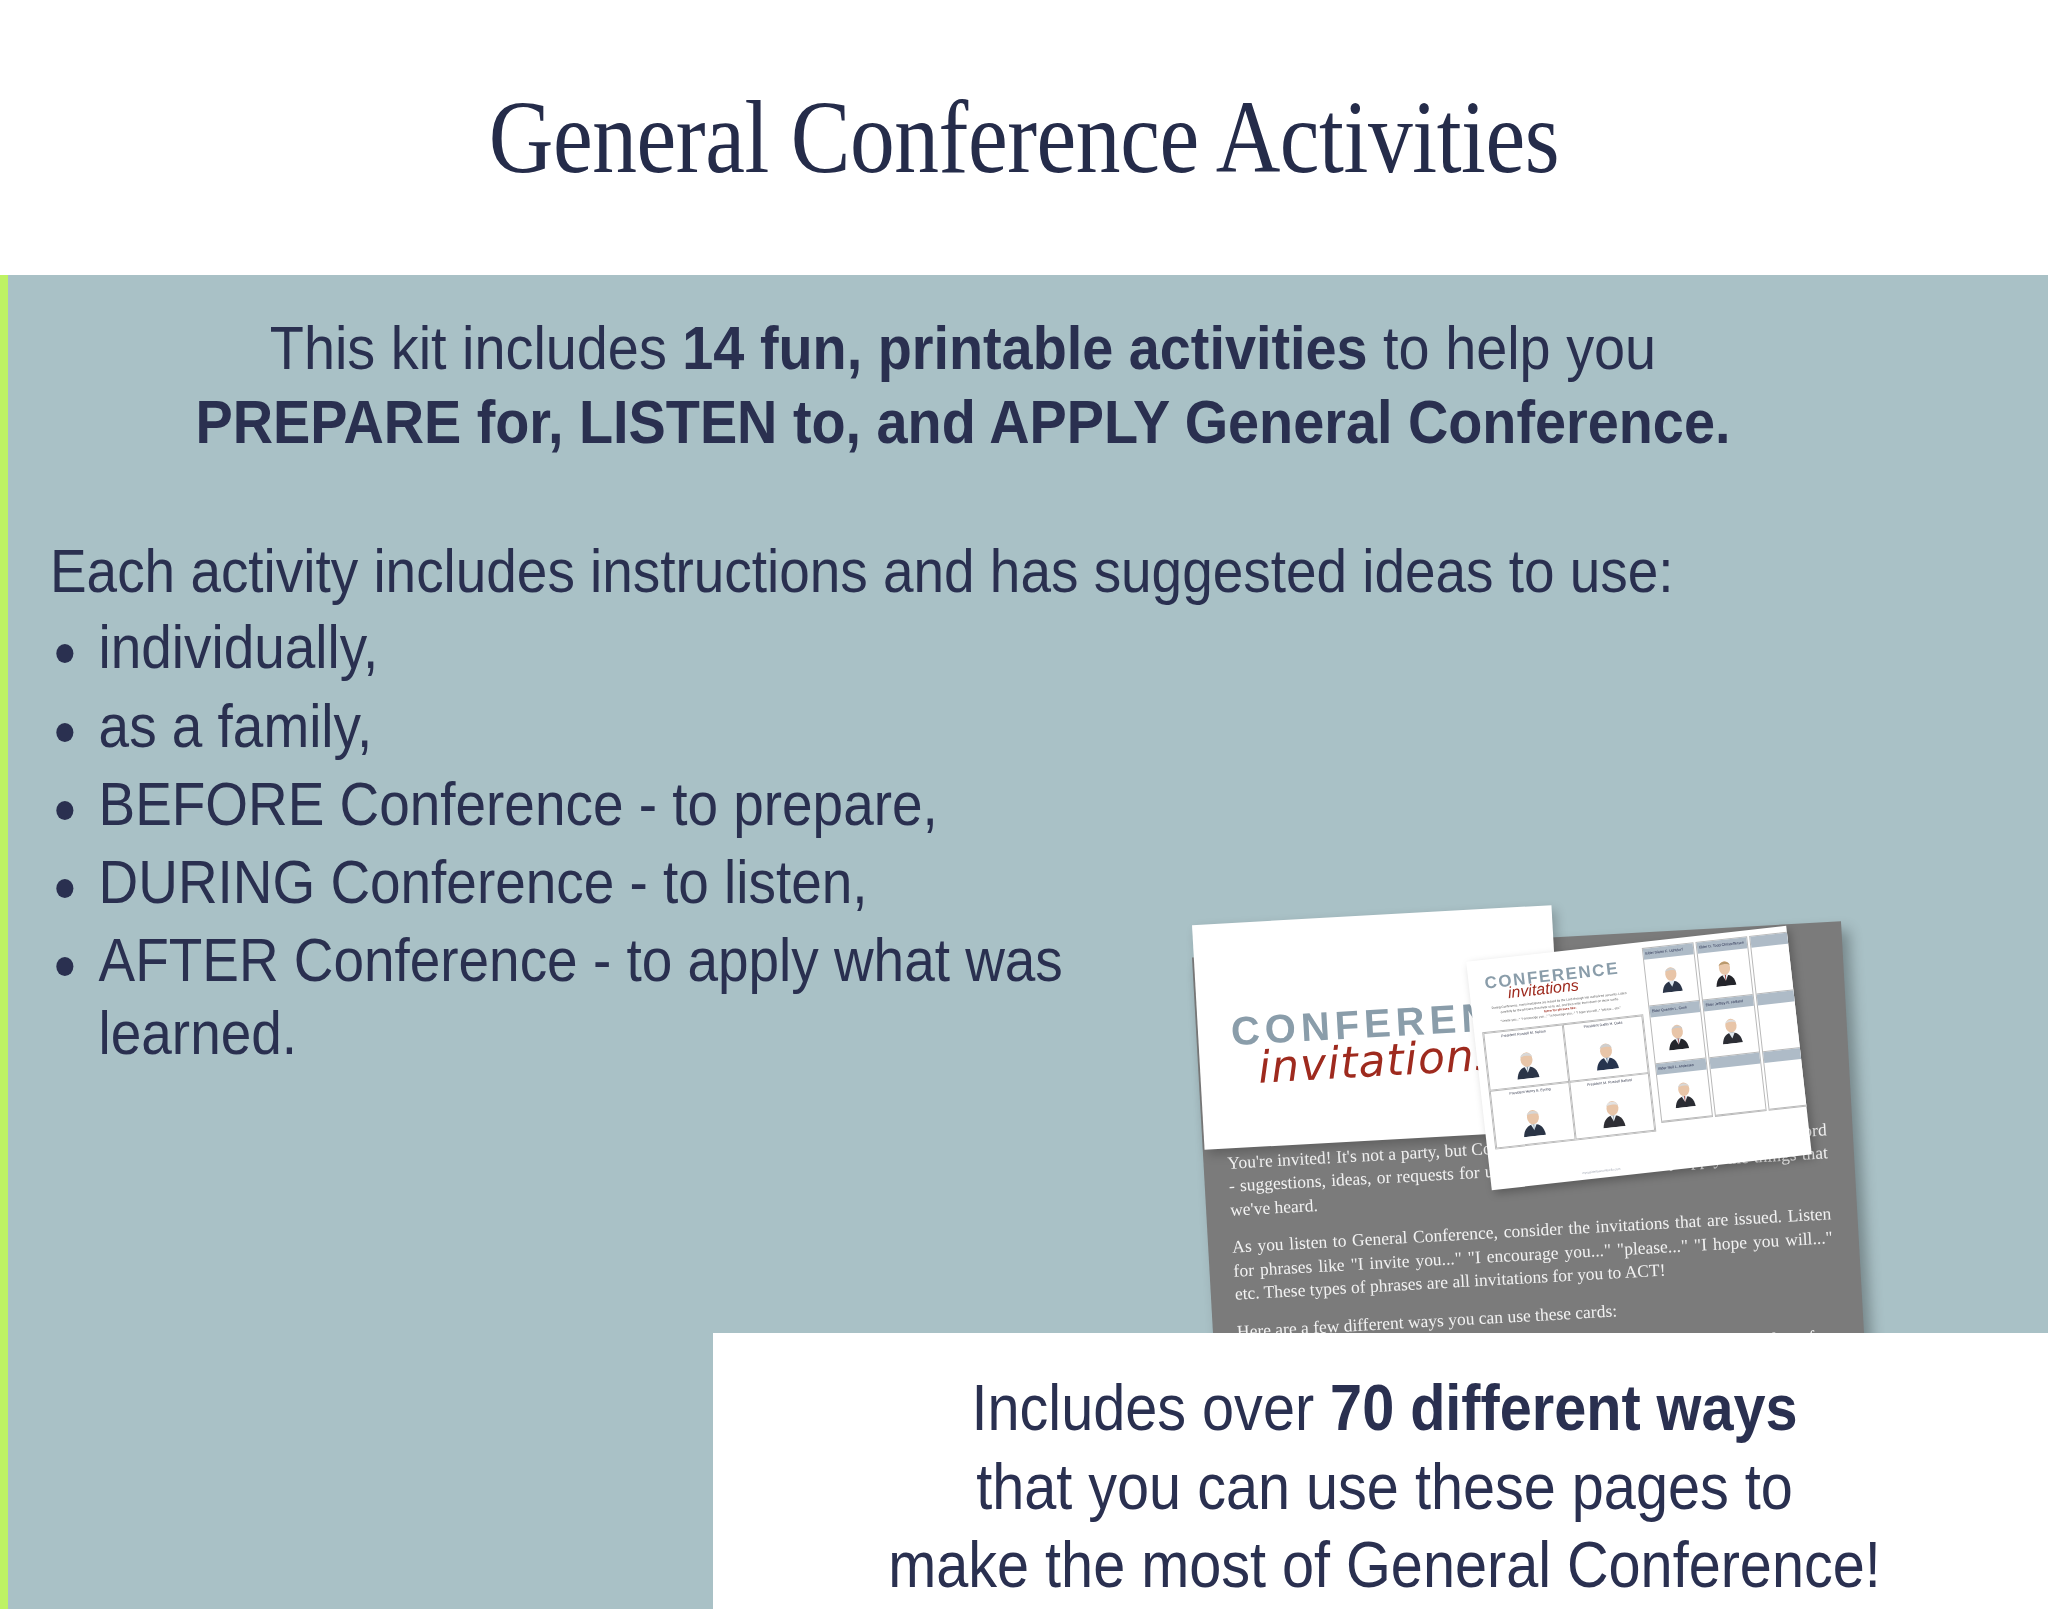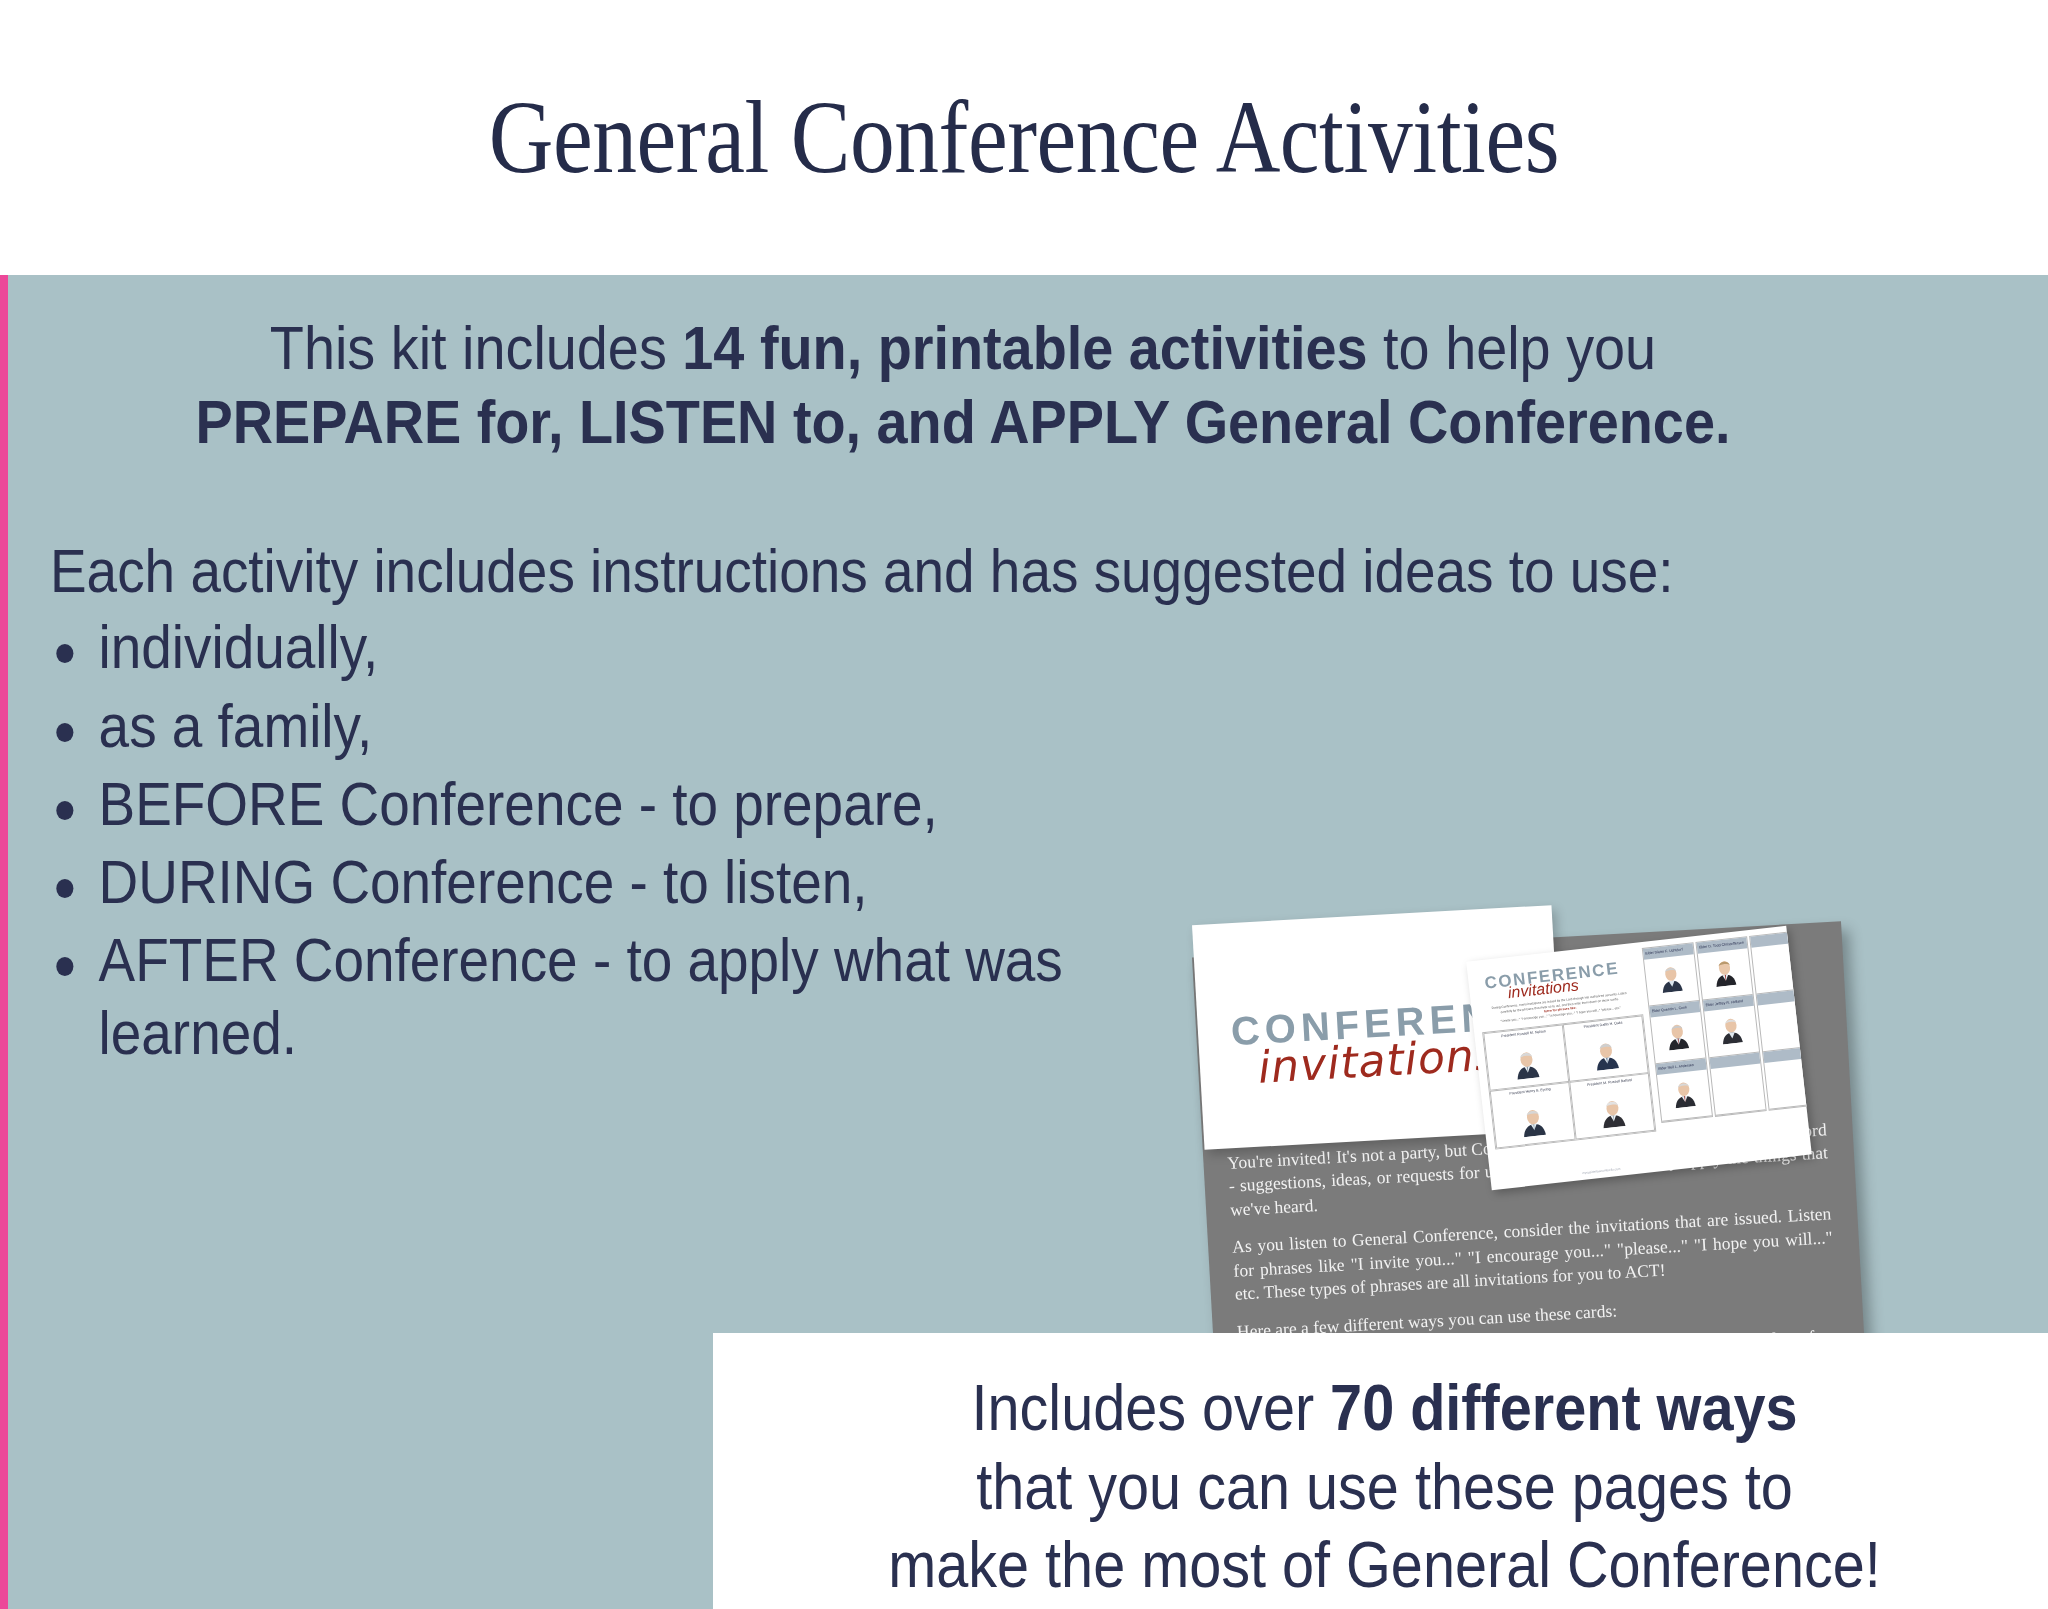--- a/index.html
+++ b/index.html
@@ -8,21 +8,21 @@
     background: #ffffff;
   }
   body {
     font-family: "Liberation Sans", sans-serif;
   }
   #page {
     position: relative;
     width: 2048px;
     height: 1609px;
     overflow: hidden;
-    background: #ec4899;
+    background: #bef264;
     text-decoration: underline;
   }
 
   
   #header-band {
     position: absolute;
     left: 0; top: 0;
     width: 2048px; height: 275px;
     background: #ffffff;
   }

